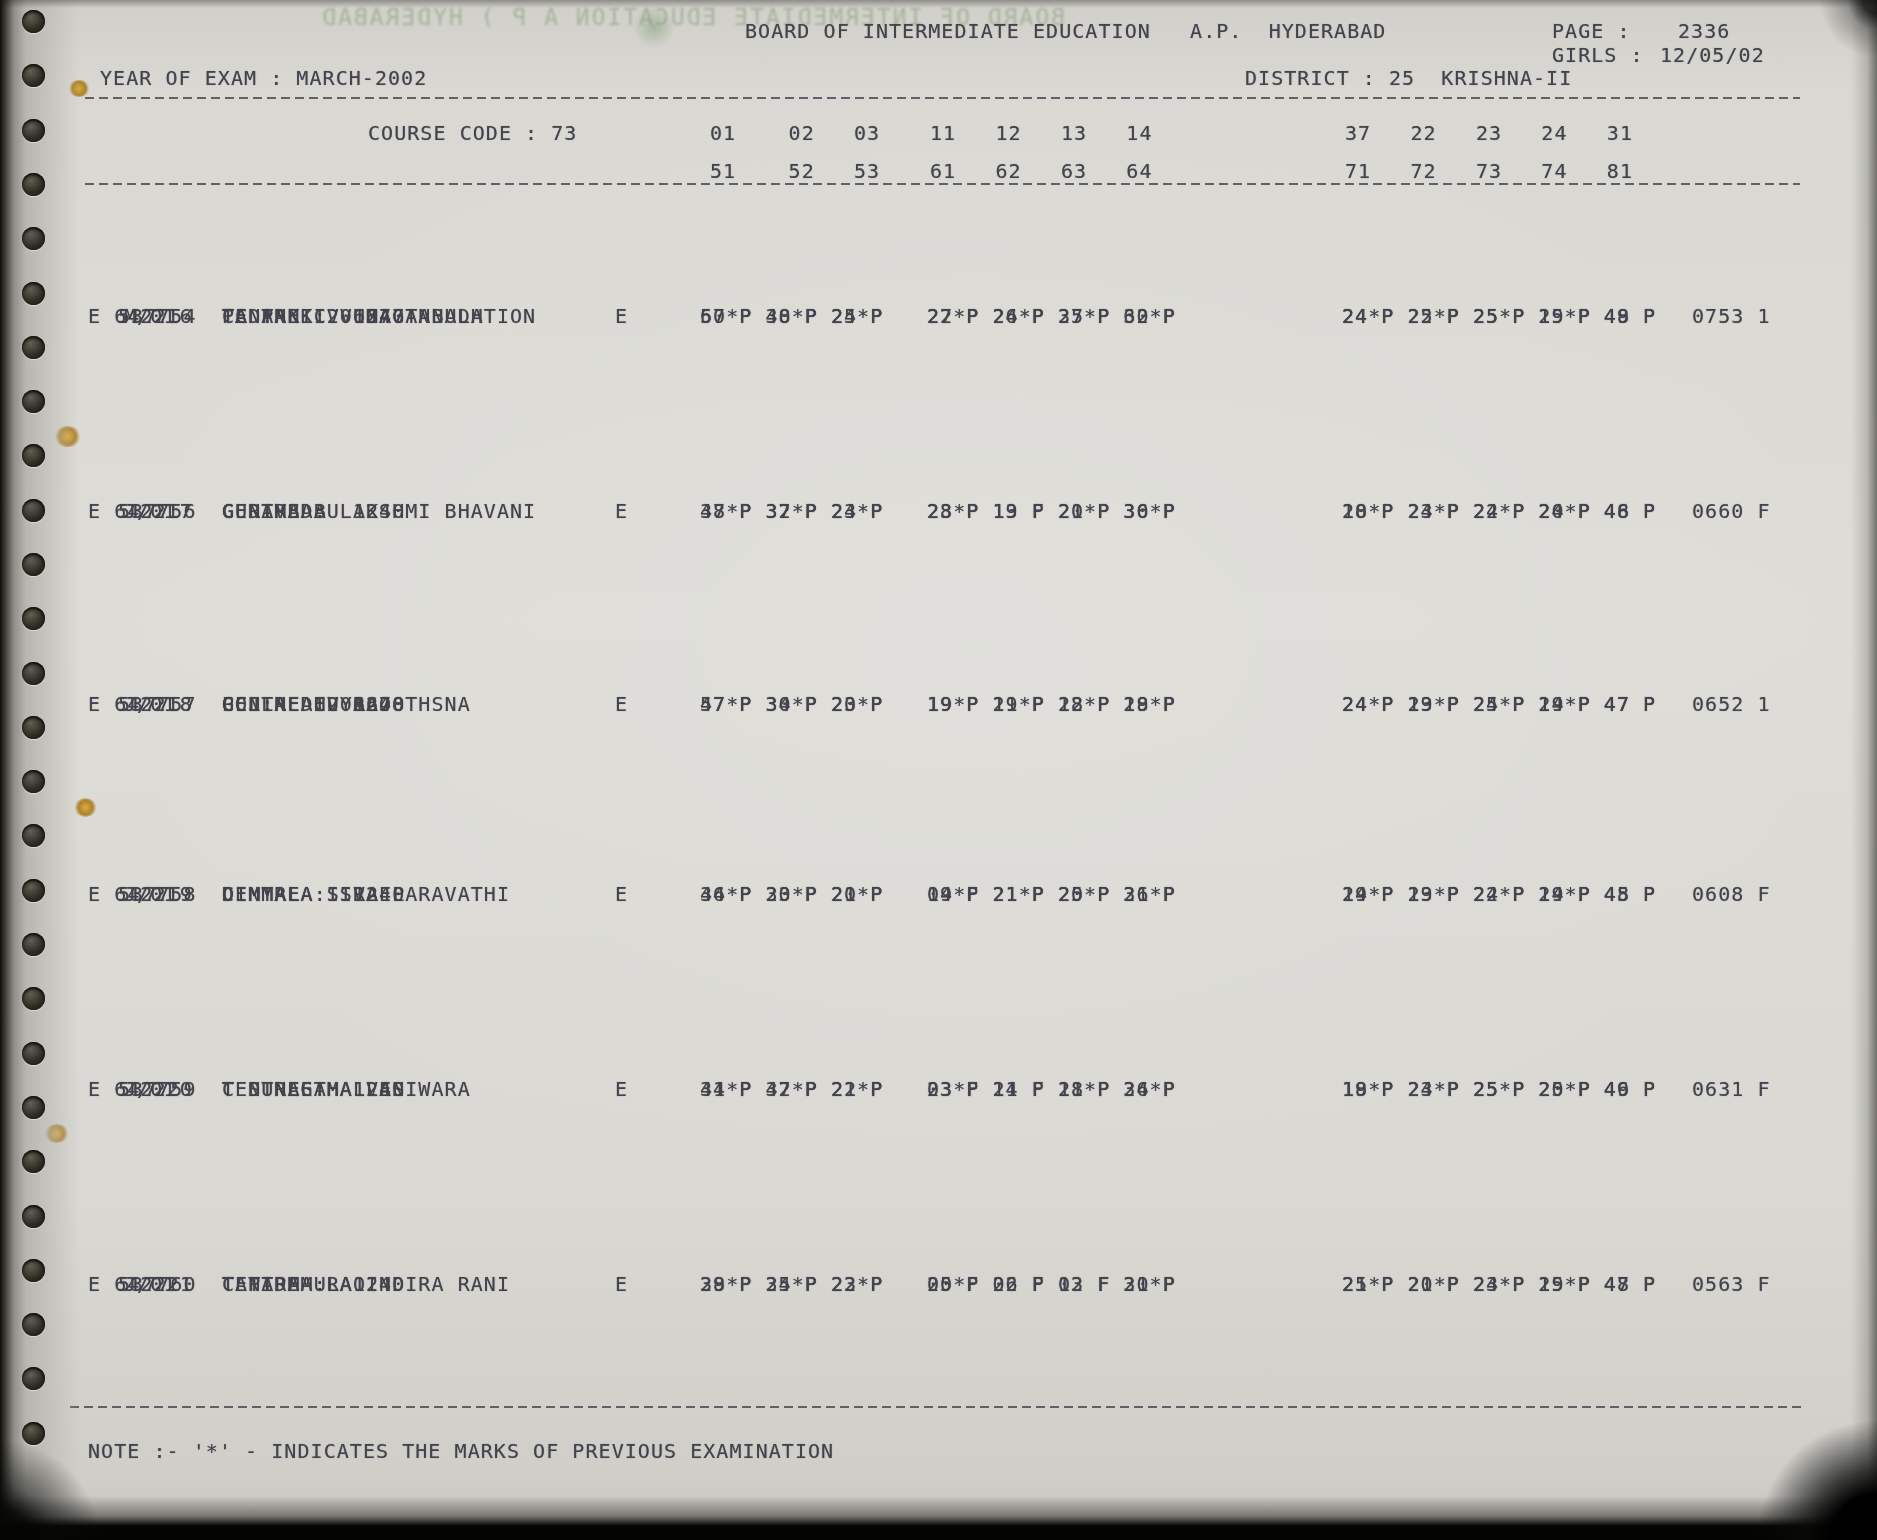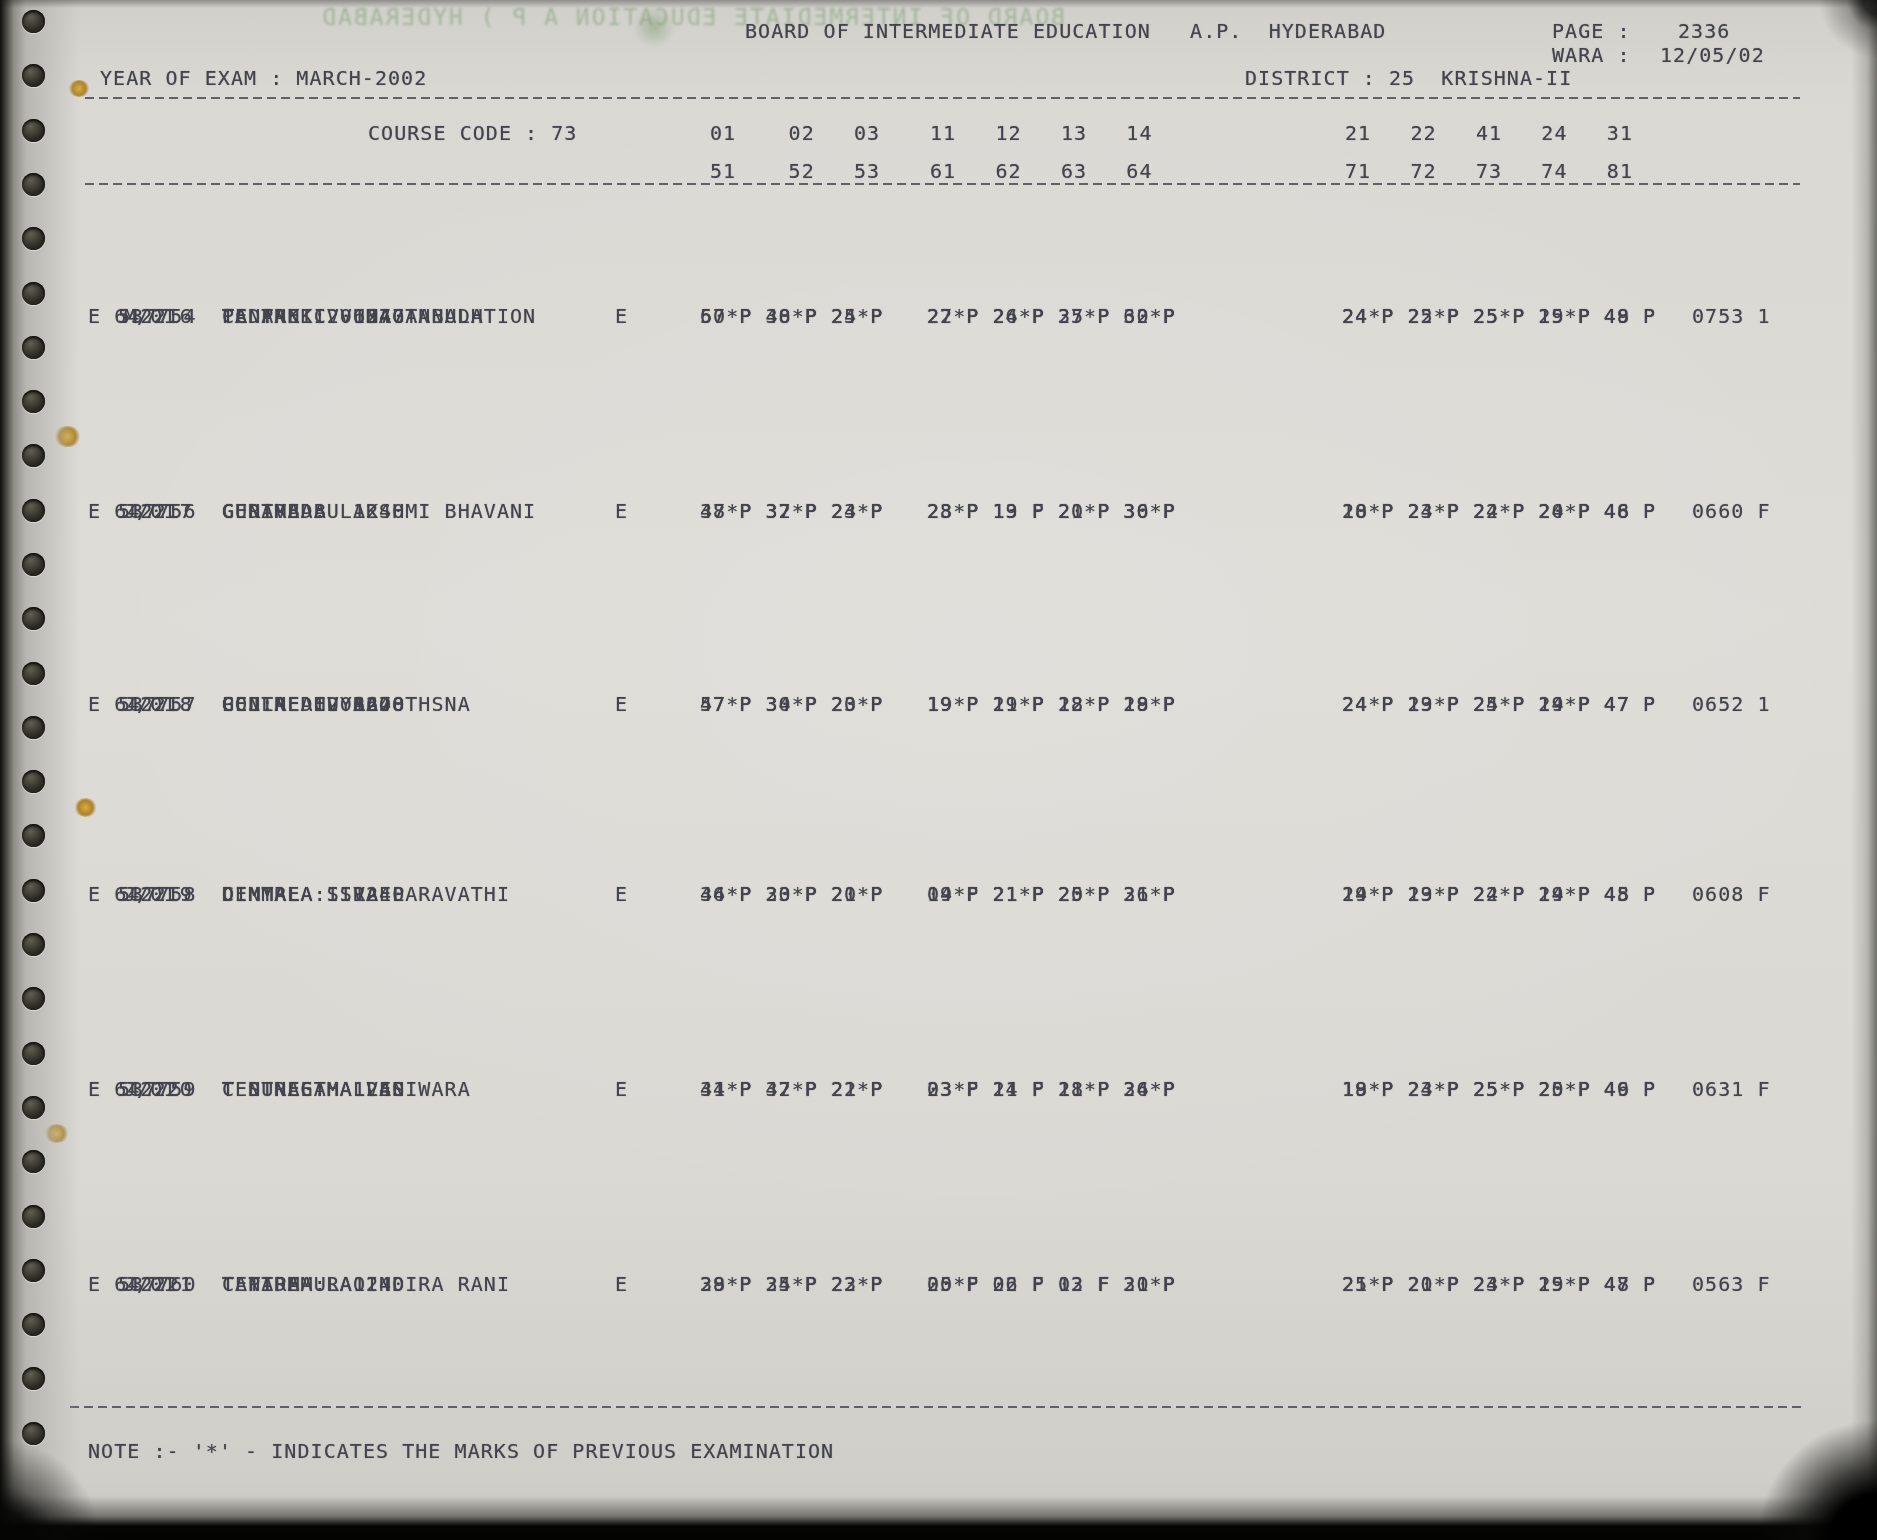--- a/index.html
+++ b/index.html
@@ -60,31 +60,31 @@
 <body>
 
 <div class="paper">
 
   <div class="ghost">BOARD OF INTERMEDIATE EDUCATION A P ) HYDERABAD</div>
   <div class="ghost-emblem"></div>
 
   <span class="t" style="left:745px;top:20px">BOARD OF INTERMEDIATE EDUCATION   A.P.  HYDERABAD</span>
   <span class="t" style="left:1552px;top:20px">PAGE :</span>
   <span class="t" style="left:1678px;top:20px">2336</span>
-  <span class="t" style="left:1552px;top:44px">WARA :</span>
+  <span class="t" style="left:1552px;top:44px">GIRLS :</span>
   <span class="t" style="left:1660px;top:44px">12/05/02</span>
   <span class="t" style="left:100px;top:67px">YEAR OF EXAM : MARCH-2002</span>
   <span class="t" style="left:1245px;top:67px">DISTRICT : 25  KRISHNA-II</span>
 
   <div class="dash" style="left:85px;top:97px;width:1715px"></div>
 
   <span class="t" style="left:368px;top:122px">COURSE CODE : 73</span>
   <span class="t" style="left:710px;top:122px">01    02   03</span>
   <span class="t" style="left:930px;top:122px">11   12   13   14</span>
-  <span class="t" style="left:1345px;top:122px">21   22   41   24   31</span>
+  <span class="t" style="left:1345px;top:122px">37   22   23   24   31</span>
   <span class="t" style="left:710px;top:160px">51    52   53</span>
   <span class="t" style="left:930px;top:160px">61   62   63   64</span>
   <span class="t" style="left:1345px;top:160px">71   72   73   74   81</span>
 
   <div class="dash" style="left:85px;top:183px;width:1715px"></div>
 
   <div class="rec" style="top:305px">
     <span class="t x-reg r0">E 642216</span>
     <span class="t x-name r0">TADANKI V UMA TABULATION</span>
     <span class="t x-med r0">E</span>

